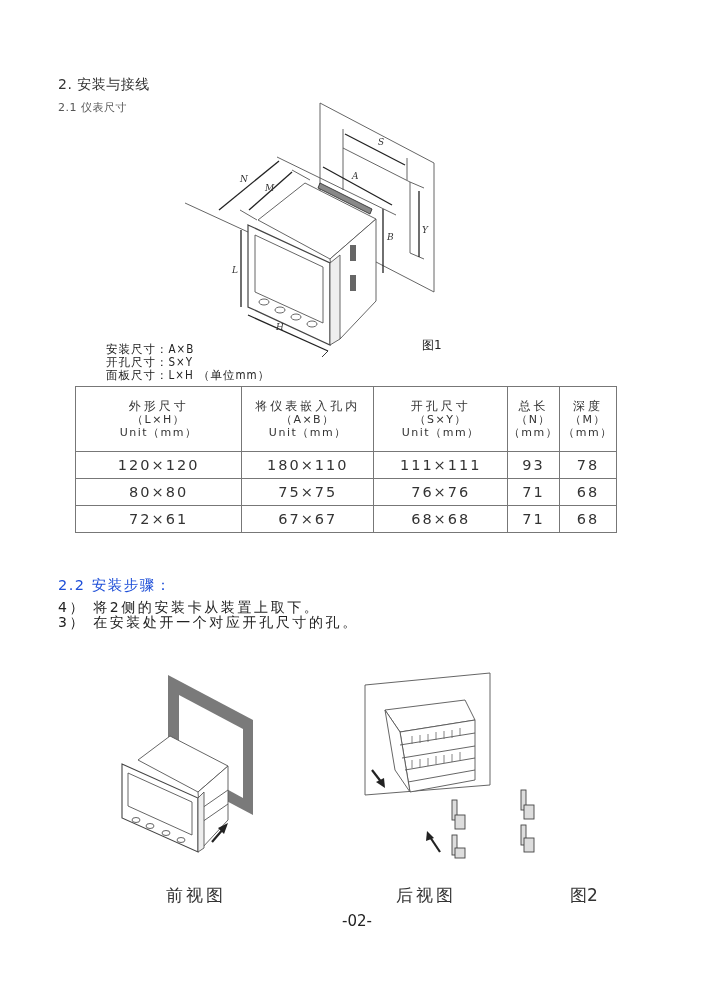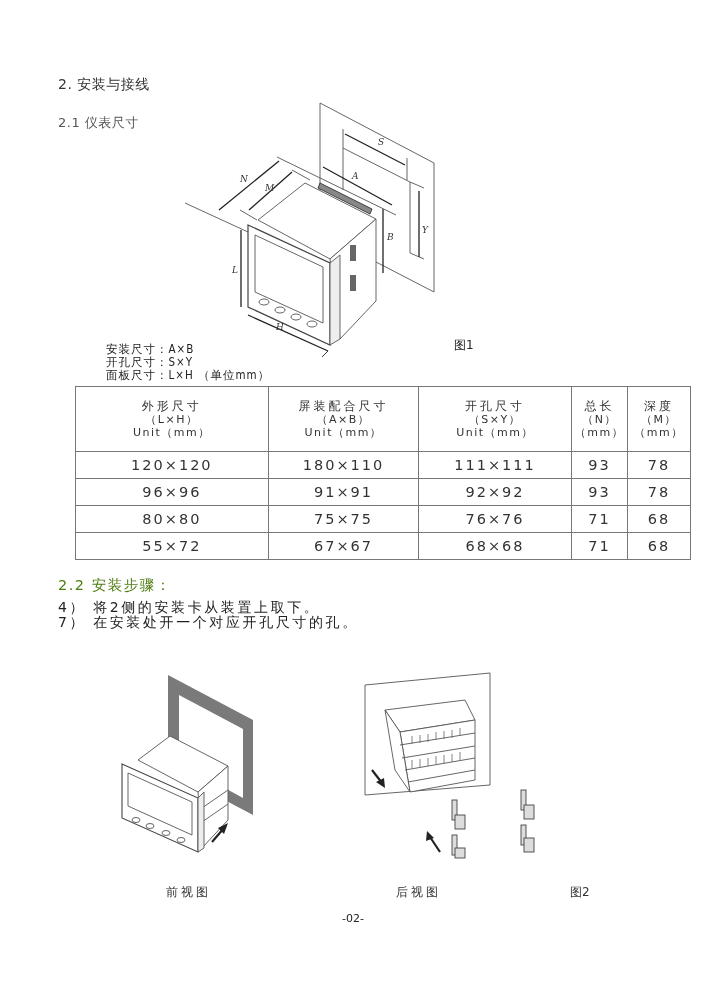--- a/index.html
+++ b/index.html
@@ -1,35 +1,35 @@
 <!DOCTYPE html>
 <html><head>
 <meta charset="utf-8">
 <style>
   html, body { margin:0; padding:0; background:#fff; }
   body { width:718px; height:982px; position:relative; overflow:hidden;
          font-family:"DejaVu Sans", "Liberation Sans", sans-serif; color:#222; }
   .abs { position:absolute; }
   .h1 { left:58px; top:76px; font-size:14px; font-weight:normal; color:#333; letter-spacing:0.5px; }
-  .h2 { left:58px; top:114px; font-size:13px; color:#555; letter-spacing:0.5px;text-align:right; }
+  .h2 { left:58px; top:100px; font-size:11px; color:#555; letter-spacing:0.5px;text-align:right; }
   .legend { left:106px; top:343px; font-size:11.5px; line-height:13px; color:#222; font-family:"DejaVu Sans Condensed","DejaVu Sans",sans-serif; letter-spacing:1px; }
-  .fig1-cap { left:422px; top:337px; font-size:12px; color:#222;margin-left:32px; }
+  .fig1-cap { left:422px; top:337px; font-size:12px; color:#222; }
   svg { position:absolute; }
 
-  table.spec { position:absolute; left:75px; top:386px; width:616px; border-collapse:collapse; }
+  table.spec { position:absolute; left:75px; top:386px; width:542px; border-collapse:collapse; }
   table.spec td { border:1.5px solid #777; text-align:center; color:#333; padding:0; }
   table.spec tr.head td { height:64px; font-size:11px; line-height:13px; letter-spacing:1.5px; }
   table.spec tr.head td .t1 { font-size:12px; letter-spacing:3px; }
   table.spec tr.row td { height:26px; font-size:14.5px; letter-spacing:2px; }
 
-  .sec22 { left:58px; top:576px; font-size:14.5px; color:#4d7c0f; letter-spacing:1.5px; }
+  .sec22 { left:58px; top:576px; font-size:14.5px; color:#1d4ed8; letter-spacing:1.5px; }
   .steps { left:58px; top:600px; font-size:14px; line-height:15px; color:#222; letter-spacing:2.6px; }
   .steps div { white-space:nowrap; }
-  .cap { font-size:12px; color:#333; letter-spacing:3px; }
-  .pageno { left:342px; top:912px; font-size:11px; color:#222; }
+  .cap { font-size:17px; color:#333; letter-spacing:3px; }
+  .pageno { left:342px; top:912px; font-size:15px; color:#222; }
 </style>
 </head>
 <body>
 
 <div class="abs h1">2. 安装与接线</div>
 <div class="abs h2">2.1 仪表尺寸</div>
 
 <svg style="left:180px;top:95px" width="280" height="265" viewBox="0 0 280 265">
   <g fill="none" stroke="#555" stroke-width="0.9">
 
@@ -107,21 +107,21 @@
       <col style="width:58px">
   </colgroup>
   <tbody>
       <tr class="head">
     <td>
           <div class="t1">外形尺寸</div>
           <div>（L×H）</div>
           <div>Unit（mm）</div>
         </td>
     <td>
-          <div class="t1">屏装配合尺寸</div>
+          <div class="t1">将仪表嵌入孔内</div>
           <div>（A×B）</div>
           <div>Unit（mm）</div>
         </td>
     <td>
           <div class="t1">开孔尺寸</div>
           <div>（S×Y）</div>
           <div>Unit（mm）</div>
         </td>
     <td>
           <div class="t1">总长</div>
@@ -135,47 +135,40 @@
         </td>
   </tr>
   <tr class="row">
     <td>120×120</td>
     <td>180×110</td>
     <td>111×111</td>
     <td>93</td>
     <td>78</td>
   </tr>
   <tr class="row">
-    <td>96×96</td>
-    <td>91×91</td>
-    <td>92×92</td>
-    <td>93</td>
-    <td>78</td>
-  </tr>
-  <tr class="row">
     <td>80×80</td>
     <td>75×75</td>
     <td>76×76</td>
     <td>71</td>
     <td>68</td>
   </tr>
   <tr class="row">
-    <td>55×72</td>
+    <td>72×61</td>
     <td>67×67</td>
     <td>68×68</td>
     <td>71</td>
     <td>68</td>
   </tr>
 </tbody>
   </table>
 
 <div class="abs sec22">2.2 安装步骤：</div>
 <div class="abs steps">
   <div>4） 将2侧的安装卡从装置上取下。</div>
-  <div>7） 在安装处开一个对应开孔尺寸的孔。</div>
+  <div>3） 在安装处开一个对应开孔尺寸的孔。</div>
 </div>
 
 <svg style="left:110px;top:670px" width="160" height="190" viewBox="0 0 160 190">
 
   <polygon points="58,5 143,50 143,145 58,100" fill="#7a7a7a"></polygon>
   <polygon points="69,25 133,59 133,128 69,93" fill="#fff"></polygon>
   <g fill="#fff" stroke="#555" stroke-width="0.9">
 
     <polygon points="28,90 60,66 118,96 88,122"></polygon>
     <polygon points="88,122 118,96 118,150 92,178"></polygon>

